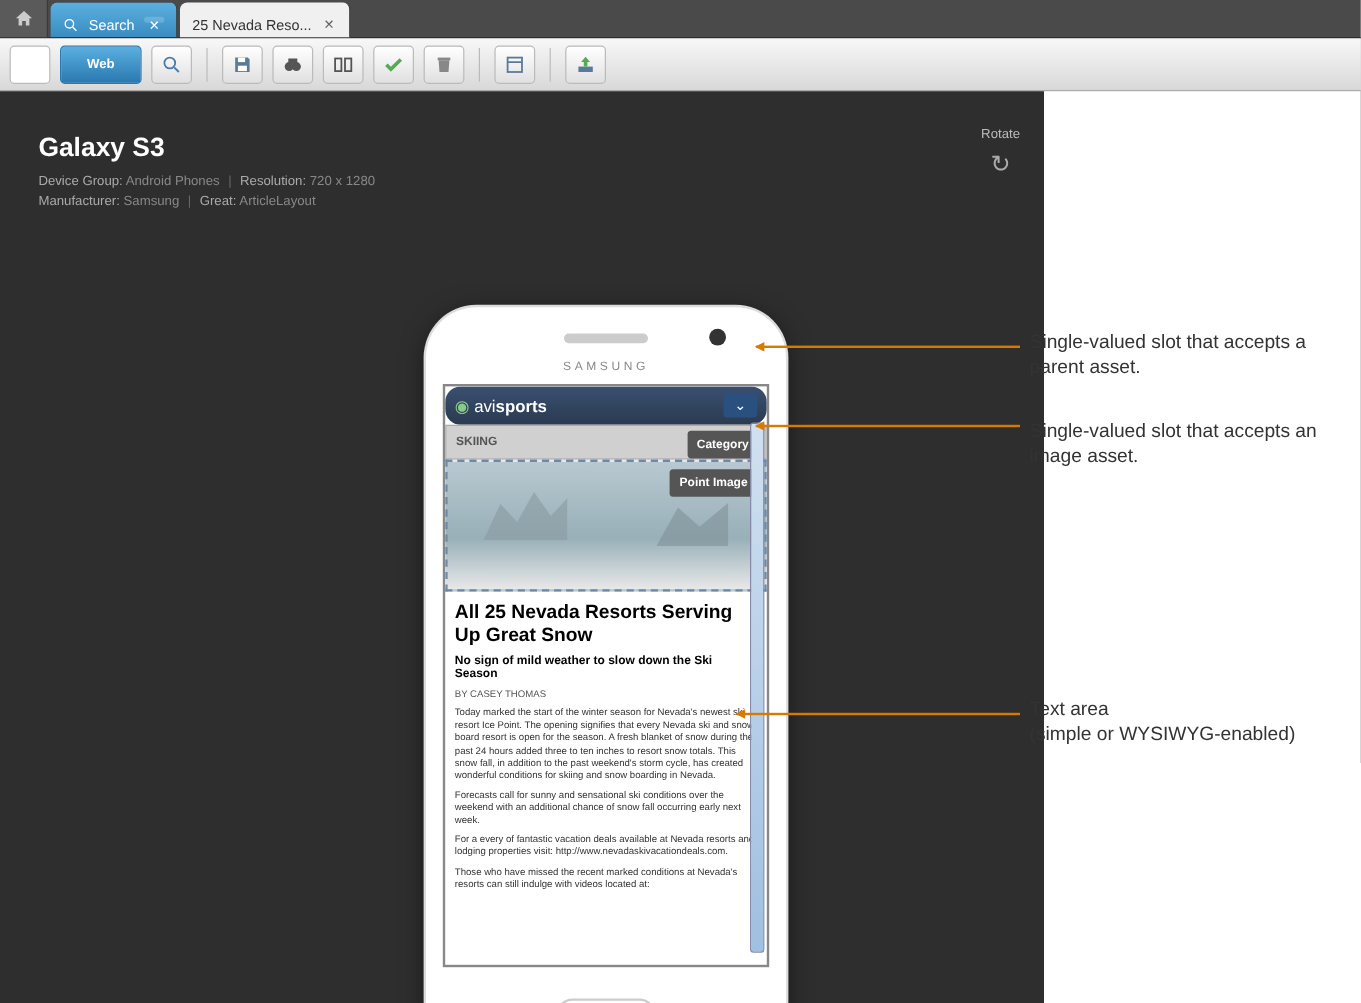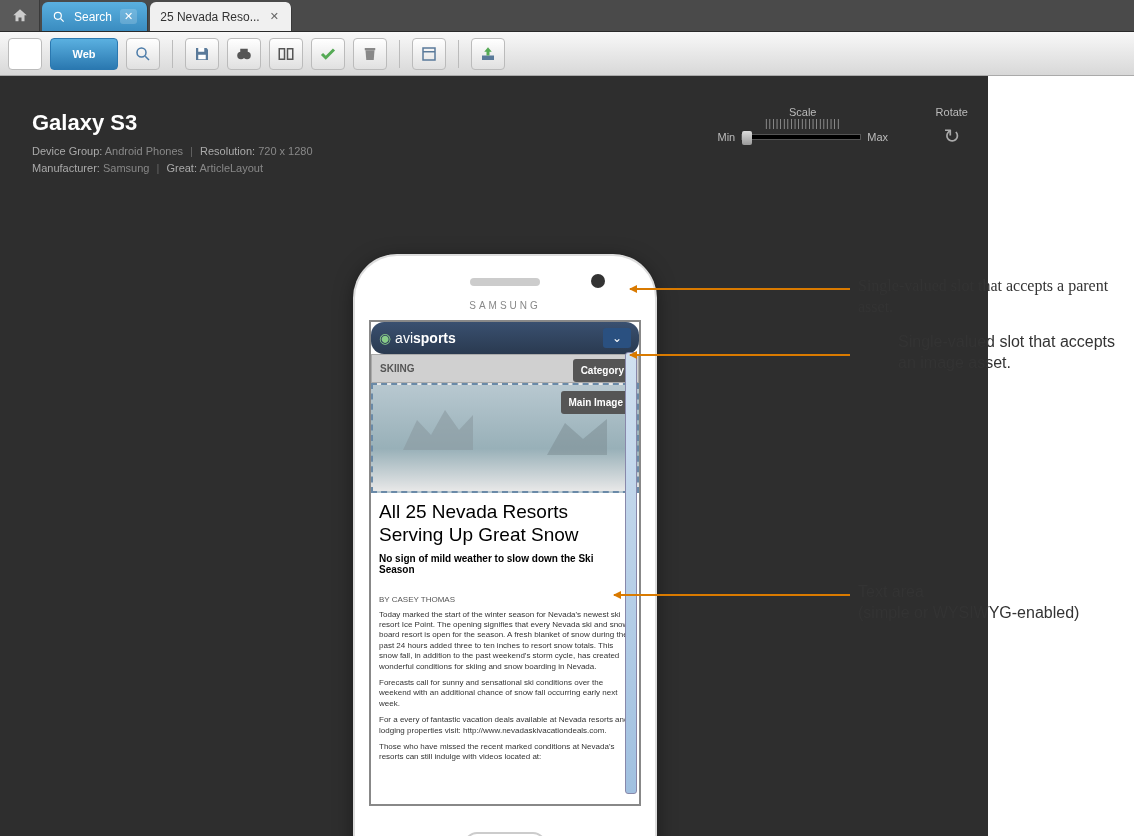--- a/index.html
+++ b/index.html
@@ -1,35 +1,35 @@
 <!DOCTYPE html>
 <html><head>
 <meta charset="utf-8">
 <style>
 * { box-sizing: border-box; margin: 0; padding: 0; }
 body { font-family: Arial, sans-serif; background: #fff; width: 1134px; height: 836px; overflow: hidden; position: relative; }
 
 
 .tabbar { background: #4a4a4a; height: 32px; display: flex; align-items: stretch; border-bottom: 1px solid #2a2a2a; }
 .home-btn { width: 40px; background: #5a5a5a; display: flex; align-items: center; justify-content: center; border-right: 1px solid #3a3a3a; cursor: pointer; }
-.tab { display: flex; align-items: center; padding: 0 10px; gap: 8px; font-size: 12px; color: #333; border-right: 1px solid #3a3a3a; cursor: pointer; position: relative; }
+.tab { display: flex; padding: 12px 10px; gap: 8px; font-size: 12px; color: #333; border-right: 1px solid #3a3a3a; cursor: pointer; position: relative; }
 .tab.search-tab { background: linear-gradient(#5ab0e0, #3a8cc0); color: #fff; border-radius: 6px 6px 0 0; margin: 2px 2px 0 2px; }
 .tab.active-tab { background: #f0f0f0; border-radius: 6px 6px 0 0; margin-top: 2px; }
 .tab .close { font-size: 11px; color: #666; cursor: pointer; padding: 0 2px; }
 .tab.search-tab .close { color: #fff; background: rgba(255,255,255,0.18); border-radius: 3px; padding: 1px 4px; }
 
 
 .toolbar { background: linear-gradient(#f8f8f8, #d8d8d8); height: 44px; display: flex; align-items: center; padding: 0 8px; gap: 8px; border-bottom: 1px solid #aaa; }
 .tbtn { width: 34px; height: 32px; background: linear-gradient(#fff, #e0e0e0); border: 1px solid #bbb; border-radius: 4px; display: flex; align-items: center; justify-content: center; cursor: pointer; }
 .tbtn.web { background: linear-gradient(#5ab0e0, #2a78b0); color: #fff; font-size: 11px; font-weight: bold; width: 68px; border-color: #2a78b0; }
 .tbtn.blank { background: #fff; }
 .tsep { width: 1px; height: 28px; background: #bbb; margin: 0 4px; }
 
 
-.main { background: #2e2e2e; width: 988px; height: 760px; position: relative; }
+.main { background: #2e2e2e; width: 870px; height: 760px; position: relative; }
 .device-info { position: absolute; left: 32px; top: 30px; color: #ddd; font-size: 11px; line-height: 1.5; }
 .device-info h1 { font-size: 22px; font-weight: bold; color: #fff; margin-bottom: 4px; }
 .device-info .meta .label { color: #aaa; }
 .device-info .meta .val { color: #888; }
 .device-info .sep { color: #666; margin: 0 4px; }
 
 .scale-control { position: absolute; right: 100px; top: 30px; color: #bbb; font-size: 11px; text-align: center; }
 .scale-control .ticks { letter-spacing: 1px; font-size: 10px; color: #999; }
 .scale-control .track { display: flex; align-items: center; gap: 6px; margin-top: 2px; }
 .scale-control .bar { width: 120px; height: 6px; background: #000; border: 1px solid #555; position: relative; }
@@ -55,22 +55,22 @@
 .app-header .chev { width: 28px; height: 20px; background: #2a5080; border-radius: 3px; text-align: center; color: #fff; font-size: 12px; line-height: 20px; cursor: pointer; }
 
 .cat-row { background: #d0d0d0; padding: 8px; font-size: 10px; font-weight: bold; color: #555; position: relative; border: 1px solid #aaa; }
 .slot-badge { position: absolute; right: 6px; top: 4px; background: #555; color: #fff; font-size: 10px; font-weight: bold; padding: 6px 8px; border-radius: 3px; }
 
 .img-slot { height: 110px; background: linear-gradient(#b8c8d0, #98b0b8 60%, #e8e8e8); border: 2px dashed #6a8aa8; position: relative; overflow: hidden; }
 .img-slot::before { content: ""; position: absolute; left: 30px; top: 15px; width: 70px; height: 50px; background: #8a9aa0; clip-path: polygon(0 100%, 20% 40%, 40% 70%, 60% 20%, 80% 60%, 100% 30%, 100% 100%); opacity: 0.6; }
 .img-slot::after { content: ""; position: absolute; right: 30px; top: 30px; width: 60px; height: 40px; background: #7a8a90; clip-path: polygon(0 100%, 30% 20%, 60% 60%, 100% 10%, 100% 100%); opacity: 0.5; }
 
 .article { padding: 8px; }
-.article h2 { font-size: 19px; font-weight: normal; margin-bottom: 6px; line-height: 1.2; }
-.article h3 { font-size: 10px; font-weight: bold; margin-bottom: 20px; }
+.article h2 { font-size: 16px; font-weight: bold; margin-bottom: 6px; line-height: 1.2; }
+.article h3 { font-size: 10px; font-weight: bold; margin-bottom: 7px; }
 .article .byline { font-size: 8px; color: #555; margin-bottom: 6px; }
 .article p { font-size: 8px; line-height: 1.3; margin-bottom: 6px; color: #333; }
 
 
 .screen::after { content:""; position:absolute; right:2px; top:30px; bottom:10px; width:10px; background: linear-gradient(#d0e0f0,#a0c0e0); border:1px solid #88a; border-radius:3px; }
 
 
 .annot { position: absolute; font-size: 16px; color: #333; line-height: 1.3; }
 .annot-line { position: absolute; height: 2px; background: #d97a00; }
 .annot-line::after { content:""; position:absolute; right:-1px; top:-3px; width:0; height:0; border-left:8px solid #d97a00; border-top:4px solid transparent; border-bottom:4px solid transparent; }
@@ -172,31 +172,20 @@
     </div>
     <div class="meta">
       <span class="label">Manufacturer:</span>
       <span class="val">Samsung</span>
       <span class="sep">|</span>
       <span class="label">Great:</span>
       <span class="val">ArticleLayout</span>
     </div>
   </div>
 
-  <div class="scale-control">
-    <div>Scale</div>
-    <div class="ticks">|||||||||||||||||||||</div>
-    <div class="track">
-      <span>Min</span>
-      <div class="bar">
-          <div class="thumb"></div>
-        </div>
-      <span>Max</span>
-    </div>
-  </div>
 
   <div class="rotate-control">
     <div>Rotate</div>
     <div class="icon">↻</div>
   </div>
 
   <div class="phone">
     <div class="speaker"></div>
     <div class="camera"></div>
     <div class="brand">SAMSUNG</div>
@@ -209,21 +198,21 @@
           </span>
           <span class="chev">
             <span>⌄</span>
           </span>
         </div>
         <div class="cat-row">
           <span>SKIING</span>
           <span class="slot-badge">Category</span>
         </div>
         <div class="img-slot">
-          <span class="slot-badge" style="top:6px">Main Image</span>
+          <span class="slot-badge" style="top:6px">Point Image</span>
         </div>
         <div class="article">
           <h2>All 25 Nevada Resorts Serving Up Great Snow</h2>
           <h3>No sign of mild weather to slow down the Ski Season</h3>
           <div class="byline">BY CASEY THOMAS</div>
           <p>Today marked the start of the winter season for Nevada's newest ski resort Ice Point. The opening signifies that every Nevada ski and snow board resort is open for the season. A fresh blanket of snow during the past 24 hours added three to ten inches to resort snow totals. This snow fall, in addition to the past weekend's storm cycle, has created wonderful conditions for skiing and snow boarding in Nevada.</p>
           <p>Forecasts call for sunny and sensational ski conditions over the weekend with an additional chance of snow fall occurring early next week.</p>
           <p>For a every of fantastic vacation deals available at Nevada resorts and lodging properties visit: http://www.nevadaskivacationdeals.com.</p>
           <p>Those who have missed the recent marked conditions at Nevada's resorts can still indulge with videos located at:</p>
         </div>
@@ -231,20 +220,20 @@
     </div>
     <div class="nav">
 
       <div class="hbtn"></div>
 
     </div>
   </div>
 </div>
 
 <div class="annot-line rev" style="left:630px; top:288px; width:220px;"></div>
-<div class="annot" style="left:858px; top:276px;font-family:Liberation Serif, serif;">Single-valued slot that accepts a parent asset.</div>
+<div class="annot" style="left:858px; top:276px;">Single-valued slot that accepts a parent asset.</div>
 
 <div class="annot-line rev" style="left:630px; top:354px; width:220px;"></div>
-<div class="annot" style="left:858px; top:332px;margin-left:40px;">Single-valued slot that accepts an image asset.</div>
+<div class="annot" style="left:858px; top:350px;">Single-valued slot that accepts an image asset.</div>
 
 <div class="annot-line rev" style="left:614px; top:594px; width:236px;"></div>
 <div class="annot" style="left:858px; top:582px; white-space:pre-line;">Text area
 (simple or WYSIWYG-enabled)</div>
 
 </body></html>

